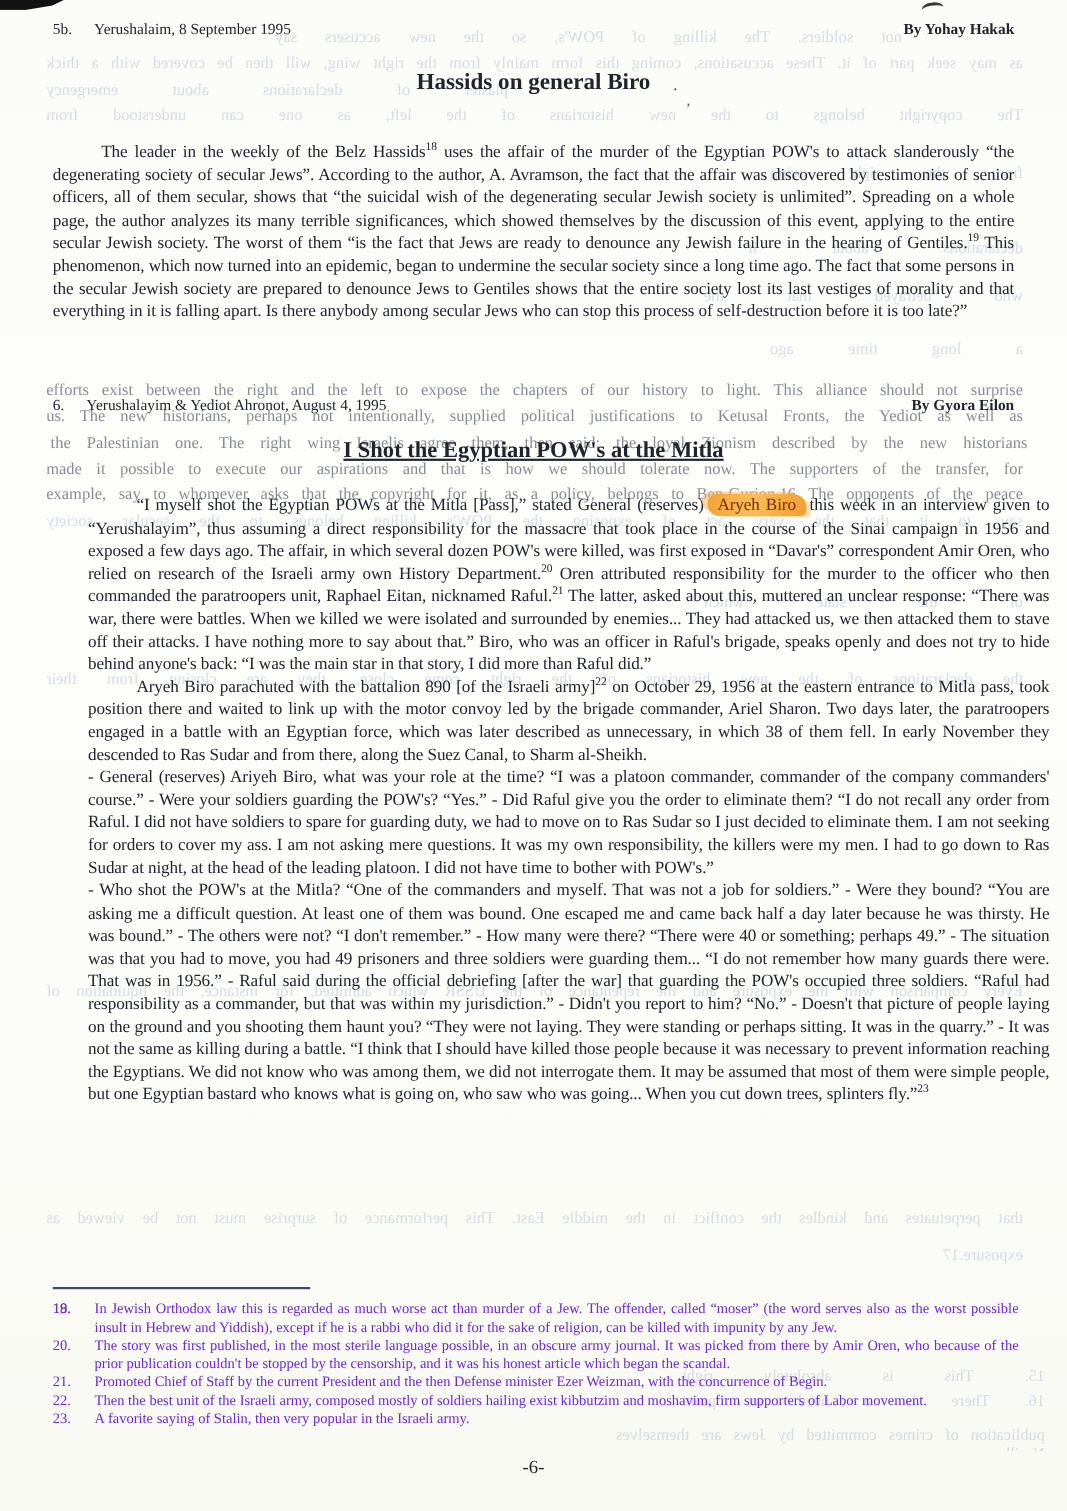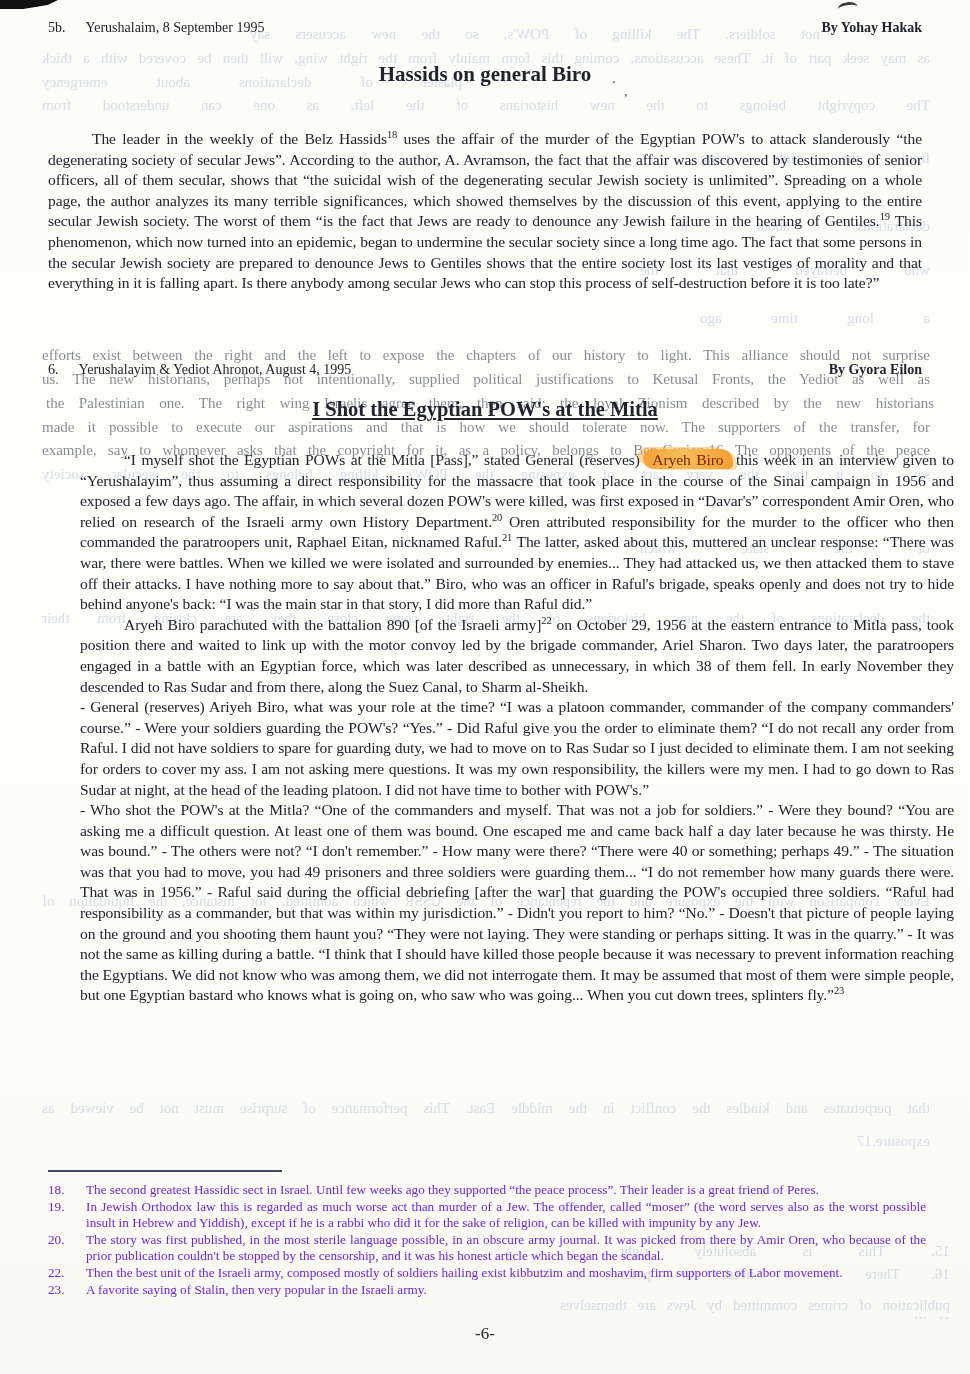--- a/index.html
+++ b/index.html
@@ -110,20 +110,21 @@
 <div class="abs body-block" style="top:450px;margin-left:32px;" id="article2-paras">
     <p class="indent"><span>“I myself shot the Egyptian POWs at the Mitla [Pass],” stated General (reserves) </span><span class="hl">Aryeh Biro</span><span> this week in an interview given to “Yerushalayim”, thus assuming a direct responsibility for the massacre that took place in the course of the Sinai campaign in 1956 and exposed a few days ago. The affair, in which several dozen POW's were killed, was first exposed in “Davar's” correspondent Amir Oren, who relied on research of the Israeli army own History Department.</span><sup class="fnref">20</sup><span> Oren attributed responsibility for the murder to the officer who then commanded the paratroopers unit, Raphael Eitan, nicknamed Raful.</span><sup class="fnref">21</sup><span> The latter, asked about this, muttered an unclear response: “There was war, there were battles. When we killed we were isolated and surrounded by enemies... They had attacked us, we then attacked them to stave off their attacks. I have nothing more to say about that.” Biro, who was an officer in Raful's brigade, speaks openly and does not try to hide behind anyone's back: “I was the main star in that story, I did more than Raful did.”</span></p>
     <p class="indent"><span>Aryeh Biro parachuted with the battalion 890 [of the Israeli army]</span><sup class="fnref">22</sup><span> on October 29, 1956 at the eastern entrance to Mitla pass, took position there and waited to link up with the motor convoy led by the brigade commander, Ariel Sharon. Two days later, the paratroopers engaged in a battle with an Egyptian force, which was later described as unnecessary, in which 38 of them fell. In early November they descended to Ras Sudar and from there, along the Suez Canal, to Sharm al-Sheikh.</span></p>
     <p><span>- General (reserves) Ariyeh Biro, what was your role at the time? “I was a platoon commander, commander of the company commanders' course.” - Were your soldiers guarding the POW's? “Yes.” - Did Raful give you the order to eliminate them? “I do not recall any order from Raful. I did not have soldiers to spare for guarding duty, we had to move on to Ras Sudar so I just decided to eliminate them. I am not seeking for orders to cover my ass. I am not asking mere questions. It was my own responsibility, the killers were my men. I had to go down to Ras Sudar at night, at the head of the leading platoon. I did not have time to bother with POW's.”</span></p>
     <p><span>- Who shot the POW's at the Mitla? “One of the commanders and myself. That was not a job for soldiers.” - Were they bound? “You are asking me a difficult question. At least one of them was bound. One escaped me and came back half a day later because he was thirsty. He was bound.” - The others were not? “I don't remember.” - How many were there? “There were 40 or something; perhaps 49.” - The situation was that you had to move, you had 49 prisoners and three soldiers were guarding them... “I do not remember how many guards there were. That was in 1956.” - Raful said during the official debriefing [after the war] that guarding the POW's occupied three soldiers. “Raful had responsibility as a commander, but that was within my jurisdiction.” - Didn't you report to him? “No.” - Doesn't that picture of people laying on the ground and you shooting them haunt you? “They were not laying. They were standing or perhaps sitting. It was in the quarry.” - It was not the same as killing during a battle. “I think that I should have killed those people because it was necessary to prevent information reaching the Egyptians. We did not know who was among them, we did not interrogate them. It may be assumed that most of them were simple people, but one Egyptian bastard who knows what is going on, who saw who was going... When you cut down trees, splinters fly.”</span><sup class="fnref">23</sup></p>
   </div>
 
 <div class="abs" id="fn-rule"></div>
 
 <div class="abs" id="footnotes">
-    <div class="fn-item"><span class="fn-num">18.</span><span>The second greatest Hassidic sect in Israel. Until few weeks ago they supported “the peace process”. Their leader is a great friend of Peres.</span></div>
+    <div class="fn-item"><span class="fn-num">18.</span></div>
     <div class="fn-item"><span class="fn-num">19.</span><span>In Jewish Orthodox law this is regarded as much worse act than murder of a Jew. The offender, called “moser” (the word serves also as the worst possible insult in Hebrew and Yiddish), except if he is a rabbi who did it for the sake of religion, can be killed with impunity by any Jew.</span></div>
     <div class="fn-item"><span class="fn-num">20.</span><span>The story was first published, in the most sterile language possible, in an obscure army journal. It was picked from there by Amir Oren, who because of the prior publication couldn't be stopped by the censorship, and it was his honest article which began the scandal.</span></div>
+    <div class="fn-item"><span class="fn-num">21.</span><span>Promoted Chief of Staff by the current President and the then Defense minister Ezer Weizman, with the concurrence of Begin.</span></div>
     <div class="fn-item"><span class="fn-num">22.</span><span>Then the best unit of the Israeli army, composed mostly of soldiers hailing exist kibbutzim and moshavim, firm supporters of Labor movement.</span></div>
     <div class="fn-item"><span class="fn-num">23.</span><span>A favorite saying of Stalin, then very popular in the Israeli army.</span></div>
   </div>
 
 <div class="abs" id="page-num">-6-</div>
 
 </body></html>

